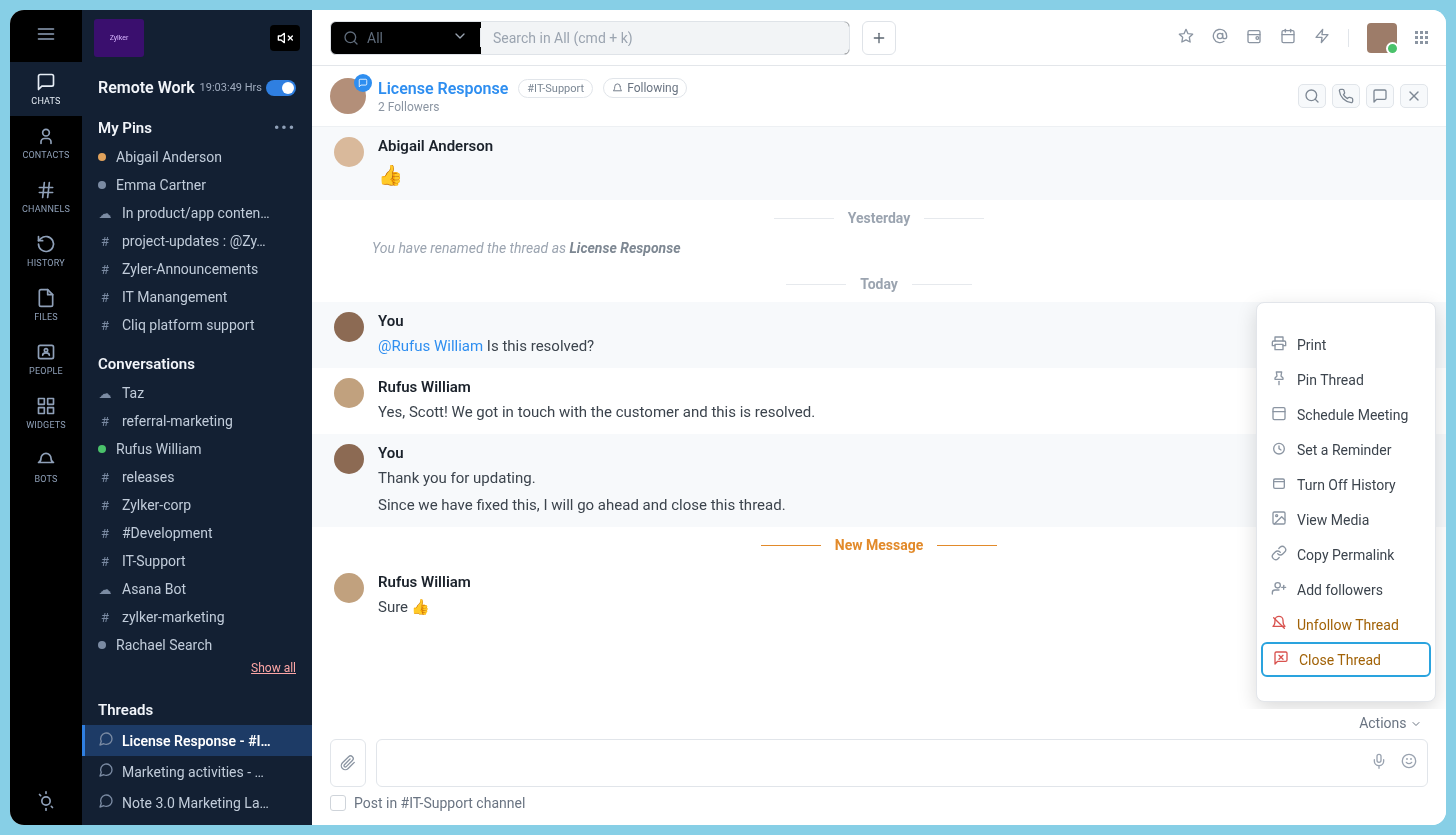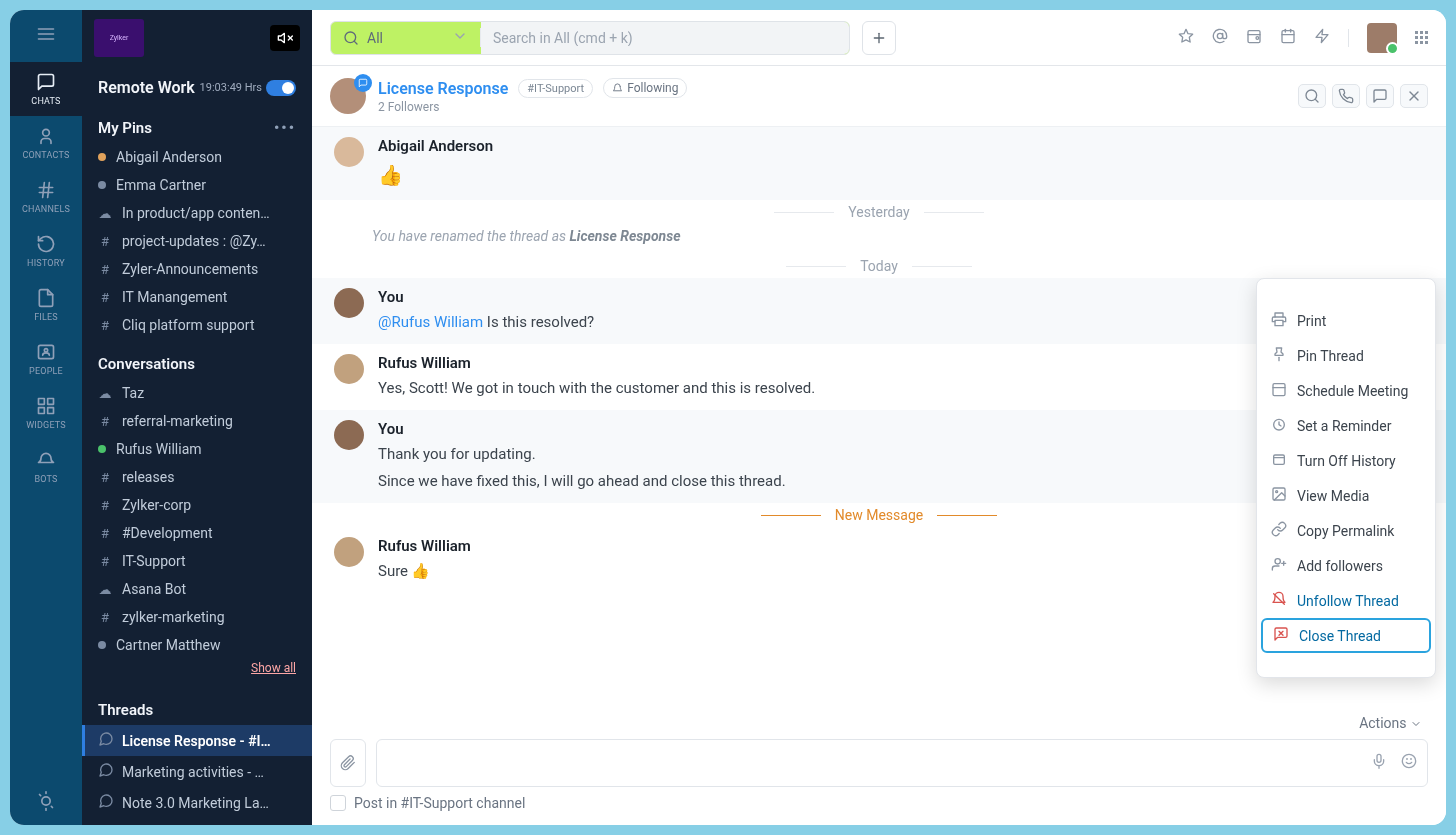--- a/index.html
+++ b/index.html
@@ -1,20 +1,20 @@
 <!DOCTYPE html>
 <html><head>
 <meta charset="utf-8">
 <style>
 * { margin: 0; padding: 0; box-sizing: border-box; font-family: -apple-system, BlinkMacSystemFont, "Segoe UI", Roboto, Helvetica, Arial, sans-serif; }
 body { background: #87cfe6; padding: 10px; overflow: hidden; }
 .app { background: #fff; height: 815px; border-radius: 14px; display: flex; overflow: hidden; position: relative; }
 
 
-.rail { width: 72px; background: #0c4a6e; display: flex; flex-direction: column; align-items: center; padding-top: 14px; color: #8fa0b8; }
+.rail { width: 72px; background: #000000; display: flex; flex-direction: column; align-items: center; padding-top: 14px; color: #8fa0b8; }
 .rail-menu { margin-bottom: 14px; }
 .rail svg { width: 20px; height: 20px; }
 .rail-item { display: flex; flex-direction: column; align-items: center; gap: 4px; padding: 10px 0; width: 100%; text-align: center; font-size: 9px; letter-spacing: .2px; color: #8fa0b8; cursor: pointer; }
 .rail-item.active { background: #132033; color: #e6edf5; }
 .rail-spacer { flex: 1; }
 
 
 .sidebar { width: 230px; background: #132033; color: #cfd7e2; display: flex; flex-direction: column; font-size: 14px; }
 .sb-top { height: 56px; display: flex; align-items: center; padding: 0 12px; gap: 12px; }
 .logo-box { width: 50px; height: 38px; background: #3a0f6e; border-radius: 3px; display:flex; align-items:center; justify-content:center; font-size:7px; color:#d8b6ff; text-align:center; }
@@ -35,21 +35,21 @@
 .item .glyph { width:14px; color:#7b8ba3; flex:0 0 14px; text-align:center; font-size:13px; }
 .item.active { background:#1d3b66; color:#fff; font-weight:600; border-left:3px solid #2f7fe1; padding-left:13px; }
 .item .dot { width:8px; height:8px; border-radius:50%; background:#7b8ba3; flex:0 0 8px; }
 .item .dot.green { background:#4ac26b; }
 .item .dot.orange { background:#e0a25c; }
 
 
 .main { flex:1; display:flex; flex-direction:column; background:#fff; min-width:0; }
 
 .topbar { height:56px; display:flex; align-items:center; gap:12px; padding:0 18px; border-bottom:1px solid #e3e6ea; }
-.search-wrap { display:flex; align-items:center; height:34px; border:1px solid #dfe3e8; border-radius:6px; overflow:hidden; flex: 0 0 520px; background:#bef264; }
+.search-wrap { display:flex; align-items:center; height:34px; border:1px solid #dfe3e8; border-radius:6px; overflow:hidden; flex: 0 0 520px; background:#000000; }
 .search-scope { width:150px; display:flex; align-items:center; gap:8px; padding:0 12px; border-right:1px solid #e7eaee; color:#5f6b7a; font-size:14px; position:relative; }
 .search-scope .chev { margin-left:auto; color:#9aa3b0; }
 .search-input { flex:1; border:0; outline:0; height:100%; padding:0 12px; font-size:14px; color:#333; background:#f2f4f6; }
 .search-input::placeholder { color:#9ba4b0; }
 .plus-btn { width:34px; height:34px; border:1px solid #dfe3e8; border-radius:6px; display:flex; align-items:center; justify-content:center; color:#5b6570; cursor:pointer; }
 .top-spacer { flex:1; }
 .top-icons { display:flex; align-items:center; gap:18px; color:#8b95a2; }
 .top-icons .sep { width:1px; height:18px; background:#e1e5ea; }
 .avatar-sm { width:30px; height:30px; border-radius:4px; background:#9d7c69; position:relative; }
 .avatar-sm::after { content:""; position:absolute; right:-2px; bottom:-2px; width:9px;height:9px; background:#4ac26b; border-radius:50%; border:2px solid #fff; }
@@ -71,32 +71,32 @@
 
 .messages { flex:1; overflow:auto; position:relative; }
 .msg { display:flex; gap:14px; padding:10px 22px; }
 .msg.alt { background:#f7f9fb; }
 .msg .av { width:30px; height:30px; border-radius:50%; background:#c6b09c; flex:0 0 30px; }
 .msg .body { flex:1; }
 .msg .name { font-weight:600; font-size:15px; color:#1b222b; }
 .msg .text { font-size:15px; color:#3c444d; margin-top:6px; line-height:1.45; }
 .mention { color:#2e8ef0; }
 
-.div-line { display:flex; align-items:center; justify-content:center; margin:4px 0; color:#9ba4b0; font-size:14px; }
+.div-line { display:flex; align-items:center; justify-content:center; margin:10px 0; color:#9ba4b0; font-size:14px;font-weight:bold; }
 .div-line::before, .div-line::after { content:""; height:1px; background:#e6e9ed; width:60px; margin:0 14px; }
 .div-line.orange { color:#e28a2a; }
 .div-line.orange::before, .div-line.orange::after { background:#e28a2a; }
 
 .rename-note { font-size:14px; color:#9ba4b0; font-style:italic; padding:4px 60px 10px; }
 .rename-note b { color:#7d8792; font-style:italic; }
 
 
 .menu { position:absolute; right:10px; top:0; width:180px; background:#fff; border:1px solid #e2e5ea; border-radius:8px; box-shadow:0 6px 20px rgba(0,0,0,.15); padding:24px 0; }
 .menu .mi { display:flex; align-items:center; gap:10px; padding:8px 14px; font-size:14px; color:#3c444d; cursor:pointer; }
-.menu .mi.red { color:#0369a1;text-align:right; }
+.menu .mi.red { color:#a16207;text-align:right; }
 .menu .mi.highlight { border:2px solid #2aa3de; border-radius:6px; margin:0 4px; padding:6px 10px; }
 .menu .ic { width:16px; color:#8b95a2; }
 .menu .mi.red .ic { color:#d9534f; }
 
 
 .foot { padding:6px 18px 14px; display:flex; flex-direction:column; gap:8px; }
 .actions-row { text-align:right; font-size:14px; color:#6a7482; padding-right:6px; }
 .composer { display:flex; gap:10px; }
 .attach { width:36px; height:48px; border:1px solid #e1e5ea; border-radius:6px; display:flex; align-items:center; justify-content:center; color:#8b95a2; }
 .input-box { flex:1; height:48px; border:1px solid #e1e5ea; border-radius:6px; display:flex; align-items:center; padding:0 10px; gap:10px; }
@@ -280,21 +280,21 @@
       <div class="item">
           <span class="glyph">☁</span>
           <span>Asana Bot</span>
         </div>
       <div class="item">
           <span class="glyph">#</span>
           <span>zylker-marketing</span>
         </div>
       <div class="item">
           <span class="dot"></span>
-          <span>Cartner Matthew</span>
+          <span>Rachael Search</span>
         </div>
       <div class="section-showall">Show all</div>
     </div>
 
     <div class="section">
       <div class="section-hdr">
           <span>Threads</span>
         </div>
       <div class="item active">
           <span class="glyph"><svg viewBox="0 0 24 24">

